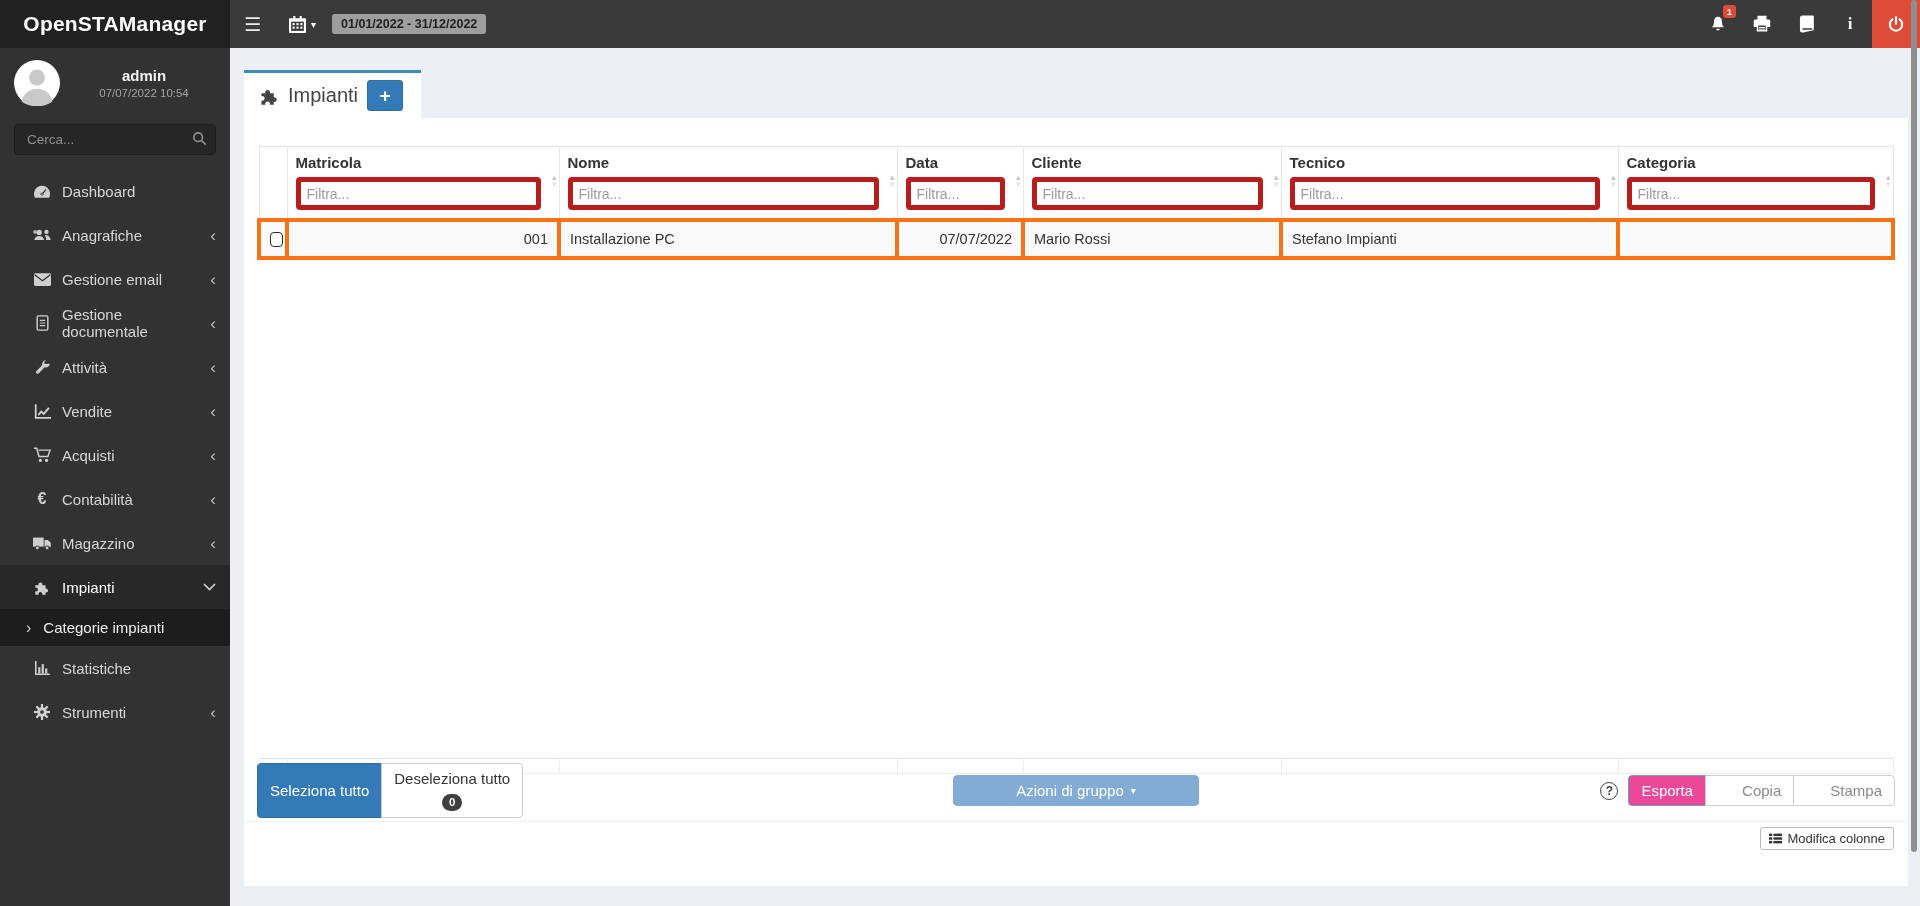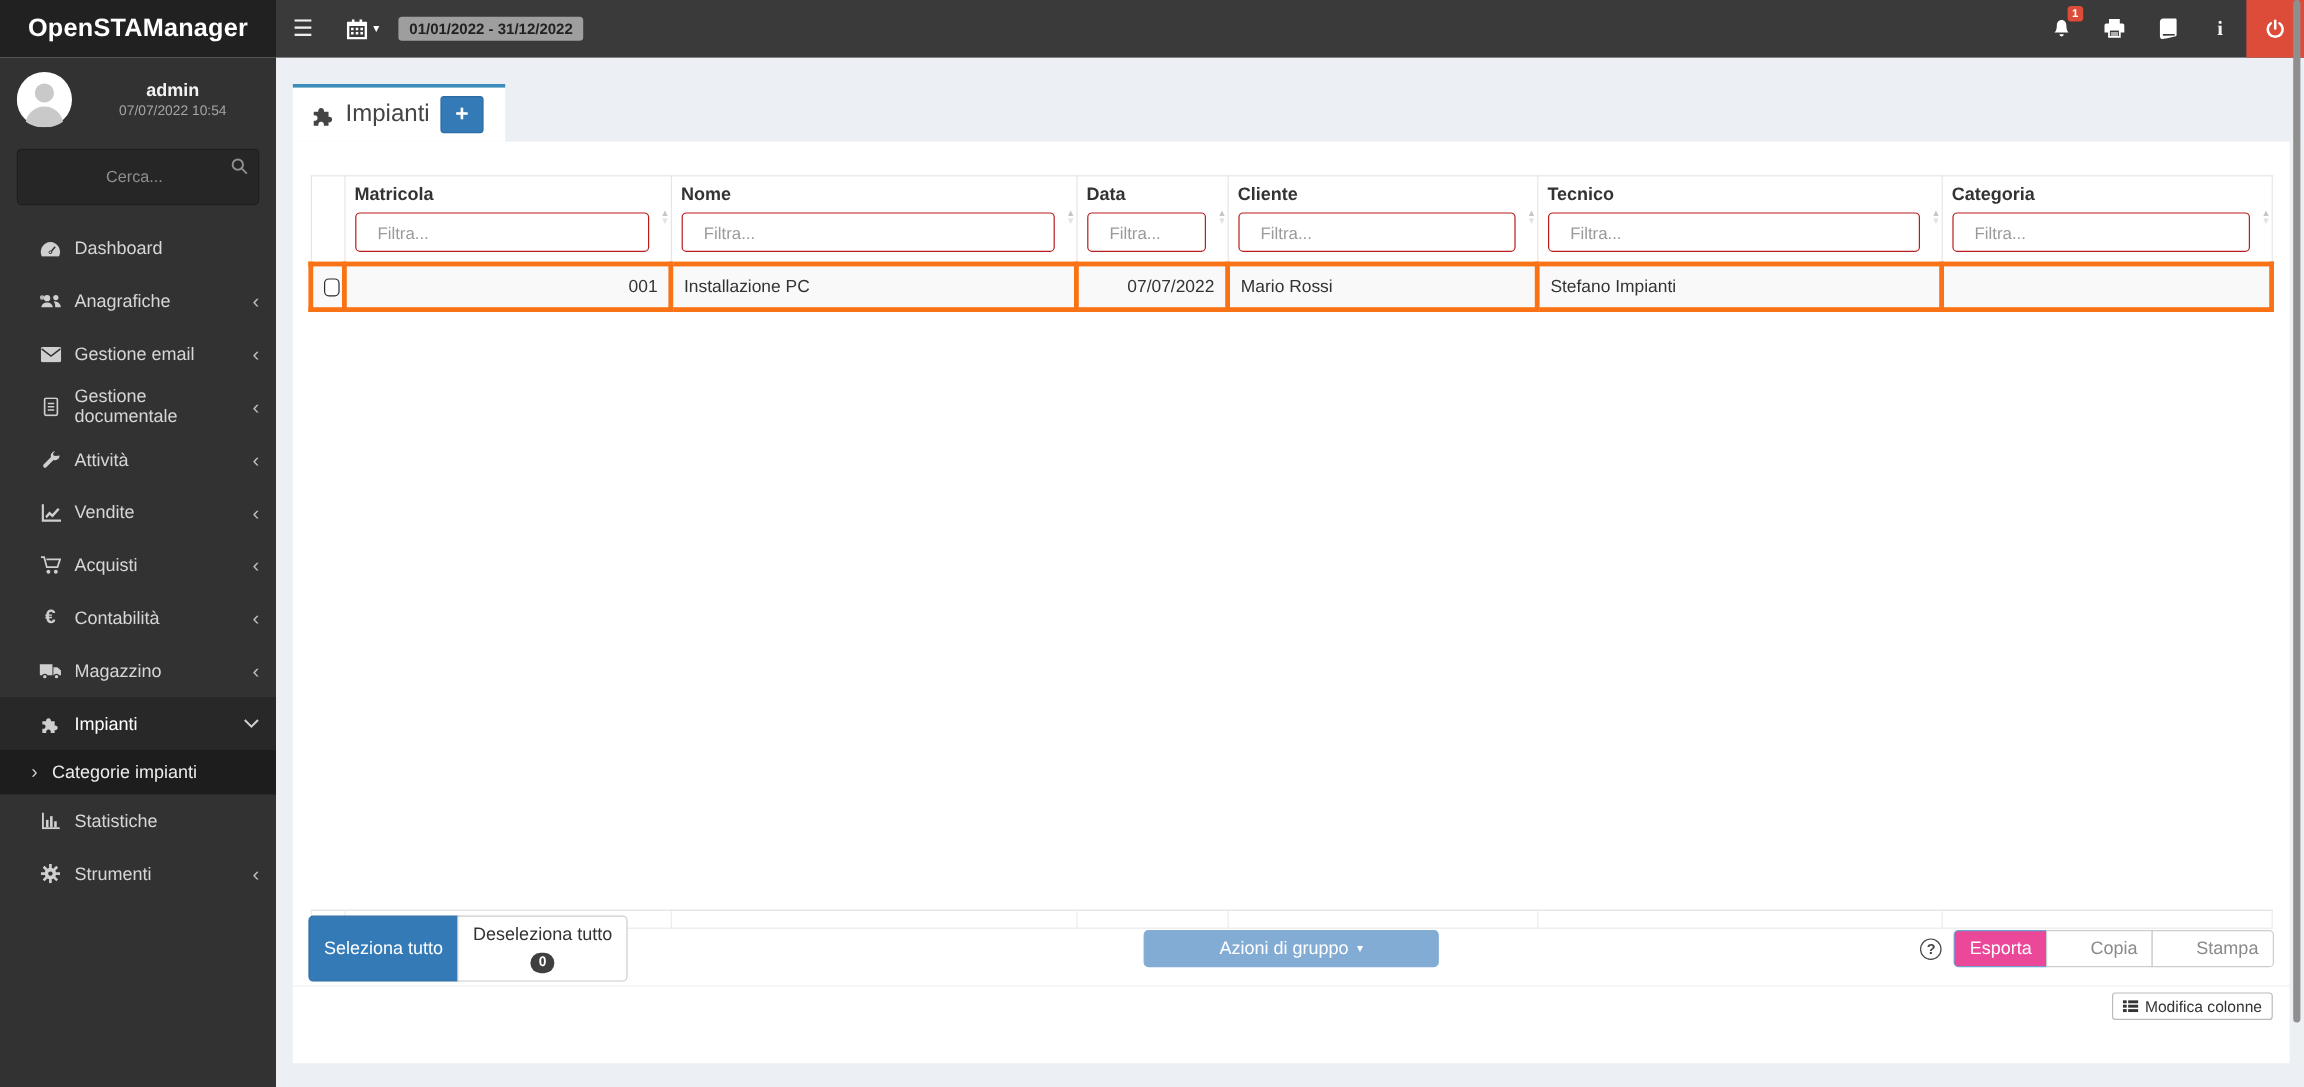--- a/index.html
+++ b/index.html
@@ -23,22 +23,22 @@
   .power-item { width:48px; background:#dd4b39; }
   .info-glyph { font-size:17px; font-weight:bold; font-family:"Liberation Serif","DejaVu Serif",serif; }
 
   
   #sidebar { position:absolute; top:48px; left:0; width:230px; height:858px; background:#323232; }
   .user-panel { display:flex; align-items:center; gap:12px; padding:12px 14px 8px 14px; }
   .user-meta { flex:1; text-align:center; }
   .user-name { color:#f2f2f2; font-size:15px; font-weight:bold; }
   .user-time { color:#a5a5a5; font-size:11.5px; margin-top:3px; }
   .search-wrap { position:relative; margin:10px 14px 14px 14px; }
-  .search-wrap input { width:100%; height:47px; background:#262626; border:1px solid #1e1e1e; border-radius:4px;
-    color:#cfcfcf; font-size:13.5px; padding:0 30px 0 24px; outline:none; font-family:inherit;text-align:center; }
+  .search-wrap input { width:100%; height:31px; background:#262626; border:1px solid #1e1e1e; border-radius:4px;
+    color:#cfcfcf; font-size:13.5px; padding:0 30px 0 12px; outline:none; font-family:inherit; }
   .search-wrap input::placeholder { color:#8f8f8f; }
   .search-btn { position:absolute; right:9px; top:7px; cursor:pointer; }
   .menu { list-style:none; }
   .menu-item { height:44px; display:flex; align-items:center; padding:0 14px 0 30px;
     color:#d6d6d6; font-size:15px; cursor:pointer; }
   .menu-item .mi-icon { width:24px; display:flex; justify-content:center; margin-right:8px; color:#cfcfcf; }
   .menu-item .mi-label { flex:1; }
   .menu-item .chev { color:#bdbdbd; font-size:17px; line-height:1; }
   .menu-item.active { background:#282828; color:#fff; }
   .submenu-item { height:37px; display:flex; align-items:center; padding:0 14px 0 26px;
@@ -54,22 +54,22 @@
   .tab-title { font-size:20px; color:#444; }
   .tab-icon { color:#444; display:flex; }
   .btn-add { width:36px; height:31px; background:#337ab7; border:1px solid #2e6da4; border-radius:3px;
     color:#fff; font-size:19px; font-weight:bold; display:flex; align-items:center; justify-content:center; cursor:pointer; }
   .panel { background:#fff; min-height:768px; padding:28px 13px 8px 13px; }
 
   
   table.grid { width:100%; border-collapse:collapse; table-layout:fixed; }
   .grid th { border:1px solid #e6e6e6; vertical-align:top; padding:7px 8px 8px 8px; position:relative; text-align:left; }
   .grid th .th-label { font-size:15px; font-weight:bold; color:#333; margin-bottom:6px; display:block; }
-  .grid th .filter { width:calc(100% - 10px); height:33px; border:1px solid #b91c1c; border-radius:4px;
-    padding:0 18px; font-size:14px; color:#4c1d95; outline:none; font-family:inherit; }
+  .grid th .filter { width:calc(100% - 10px); height:33px; border:5px solid #b91c1c; border-radius:4px;
+    padding:0 6px; font-size:14px; color:#4c1d95; outline:none; font-family:inherit; }
   .grid th .filter::placeholder { color:#9a9a9a; }
   .sort { position:absolute; top:27px; right:2px; display:flex; flex-direction:column; line-height:6.5px;
     font-size:9px; cursor:pointer; }
   .sort .s-up { color:#c6c6c6; }
   .sort .s-dn { color:#e3e3e3; }
   .grid td { border:4px solid #f97316; font-size:14.5px; color:#333; padding:0 9px; height:38px; background:#f9f9f9; }
   .grid tr.spacer-row td { border:none; background:#fff; height:500px; }
   .grid tr.tfoot-row td { height:15px; background:#fff; border:1px solid #ececec; border-top:1px solid #dfdfdf; }
   .cell-right { text-align:right; }
   .checkbox { width:13px; height:15px; border:1.6px solid #2b2b2b; border-radius:4px; background:#fff;

